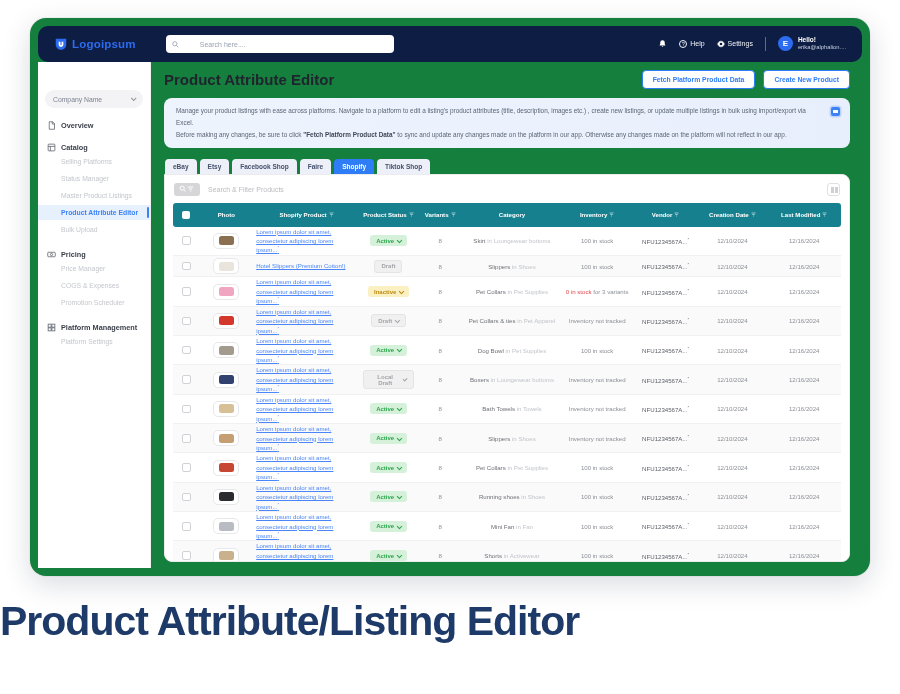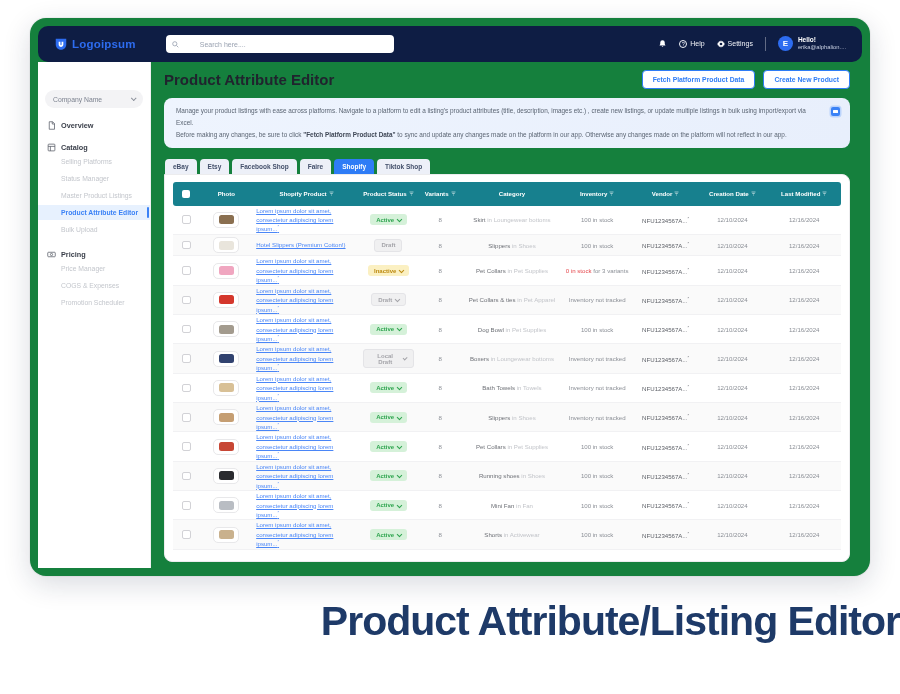--- a/index.html
+++ b/index.html
@@ -121,21 +121,21 @@
   .badge.inactive { background:#fbf0c2; color:#bc8a10; }
   .badge.draft { background:#f0f0f1; color:#a4a4a9; border:1px solid #e4e4e7; }
   .bcaret { width:3.5px; height:3.5px; border-right:1.1px solid currentColor;
     border-bottom:1.1px solid currentColor; transform:rotate(45deg) translateY(-1px); }
   .cat-main { color:#6e7177; }
   .cat-context { color:#c2c4c9; }
   .inv-alert { color:#e5484d; }
   .vendor { color:#5f6269; }
 
   
-  .caption { position:absolute; left:0; right:0; top:598px; text-align:right;
+  .caption { position:absolute; left:0; right:0; top:598px; text-align:left;
     font-size:41px; font-weight:bold; color:#1e3a68; letter-spacing:-1px; }
 </style>
 </head>
 <body>
 
 <div class="page">
   <div class="app-card">
 
     <header class="navbar">
       <div class="nav-left">
@@ -229,20 +229,34 @@
                     <rect x="2" y="6" width="20" height="12" rx="2"></rect>
                     <circle cx="12" cy="12" r="3"></circle>
                   </svg>
                 </span>
                 <span>Pricing</span>
               </div>
               <div class="side-sub">Price Manager</div>
               <div class="side-sub">COGS &amp; Expenses</div>
               <div class="side-sub">Promotion Scheduler</div>
             </div>
+            <div class="side-section">
+              <div class="side-head">
+                <span>
+                  <svg viewBox="0 0 24 24" fill="none" stroke="currentColor" stroke-width="2">
+                    <rect x="3" y="3" width="8" height="8"></rect>
+                    <rect x="13" y="3" width="8" height="8"></rect>
+                    <rect x="3" y="13" width="8" height="8"></rect>
+                    <rect x="13" y="13" width="8" height="8"></rect>
+                  </svg>
+                </span>
+                <span>Platform Management</span>
+              </div>
+              <div class="side-sub">Platform Settings</div>
+            </div>
           </nav>
       </aside>
 
       <main class="main">
         <div class="main-header">
           <h1 class="page-title">Product Attribute Editor</h1>
           <div class="actions">
             <button class="btn">Fetch Platform Product Data</button>
             <button class="btn">Create New Product</button>
           </div>
@@ -257,20 +271,31 @@
         <div class="tabs" id="tabs">
             <div class="tab">eBay</div>
             <div class="tab">Etsy</div>
             <div class="tab">Facebook Shop</div>
             <div class="tab">Faire</div>
             <div class="tab active">Shopify</div>
             <div class="tab">Tiktok Shop</div>
           </div>
 
         <section class="content-card">
+          <div class="filterbar">
+            <span class="filter-pill">
+              <svg viewBox="0 0 20 10" fill="none" stroke-width="1.2">
+                  <circle cx="4" cy="4" r="2.6"></circle>
+                  <path d="M6 6l2.2 2.2"></path>
+                  <path d="M11 2.5h7M12.5 5h4M14 7.5h1.5"></path>
+                </svg>
+            </span>
+            <input class="filter-input" placeholder="Search &amp; Filter Products" style="">
+            <span class="columns-btn"></span>
+          </div>
           <table class="ptable" id="ptable">
               <colgroup>
                 <col style="width: 4%;">
                 <col style="width: 8%;">
                 <col style="width: 16%;">
                 <col style="width: 8.5%;">
                 <col style="width: 7%;">
                 <col style="width: 14.5%;">
                 <col style="width: 11%;">
                 <col style="width: 9.5%;">

